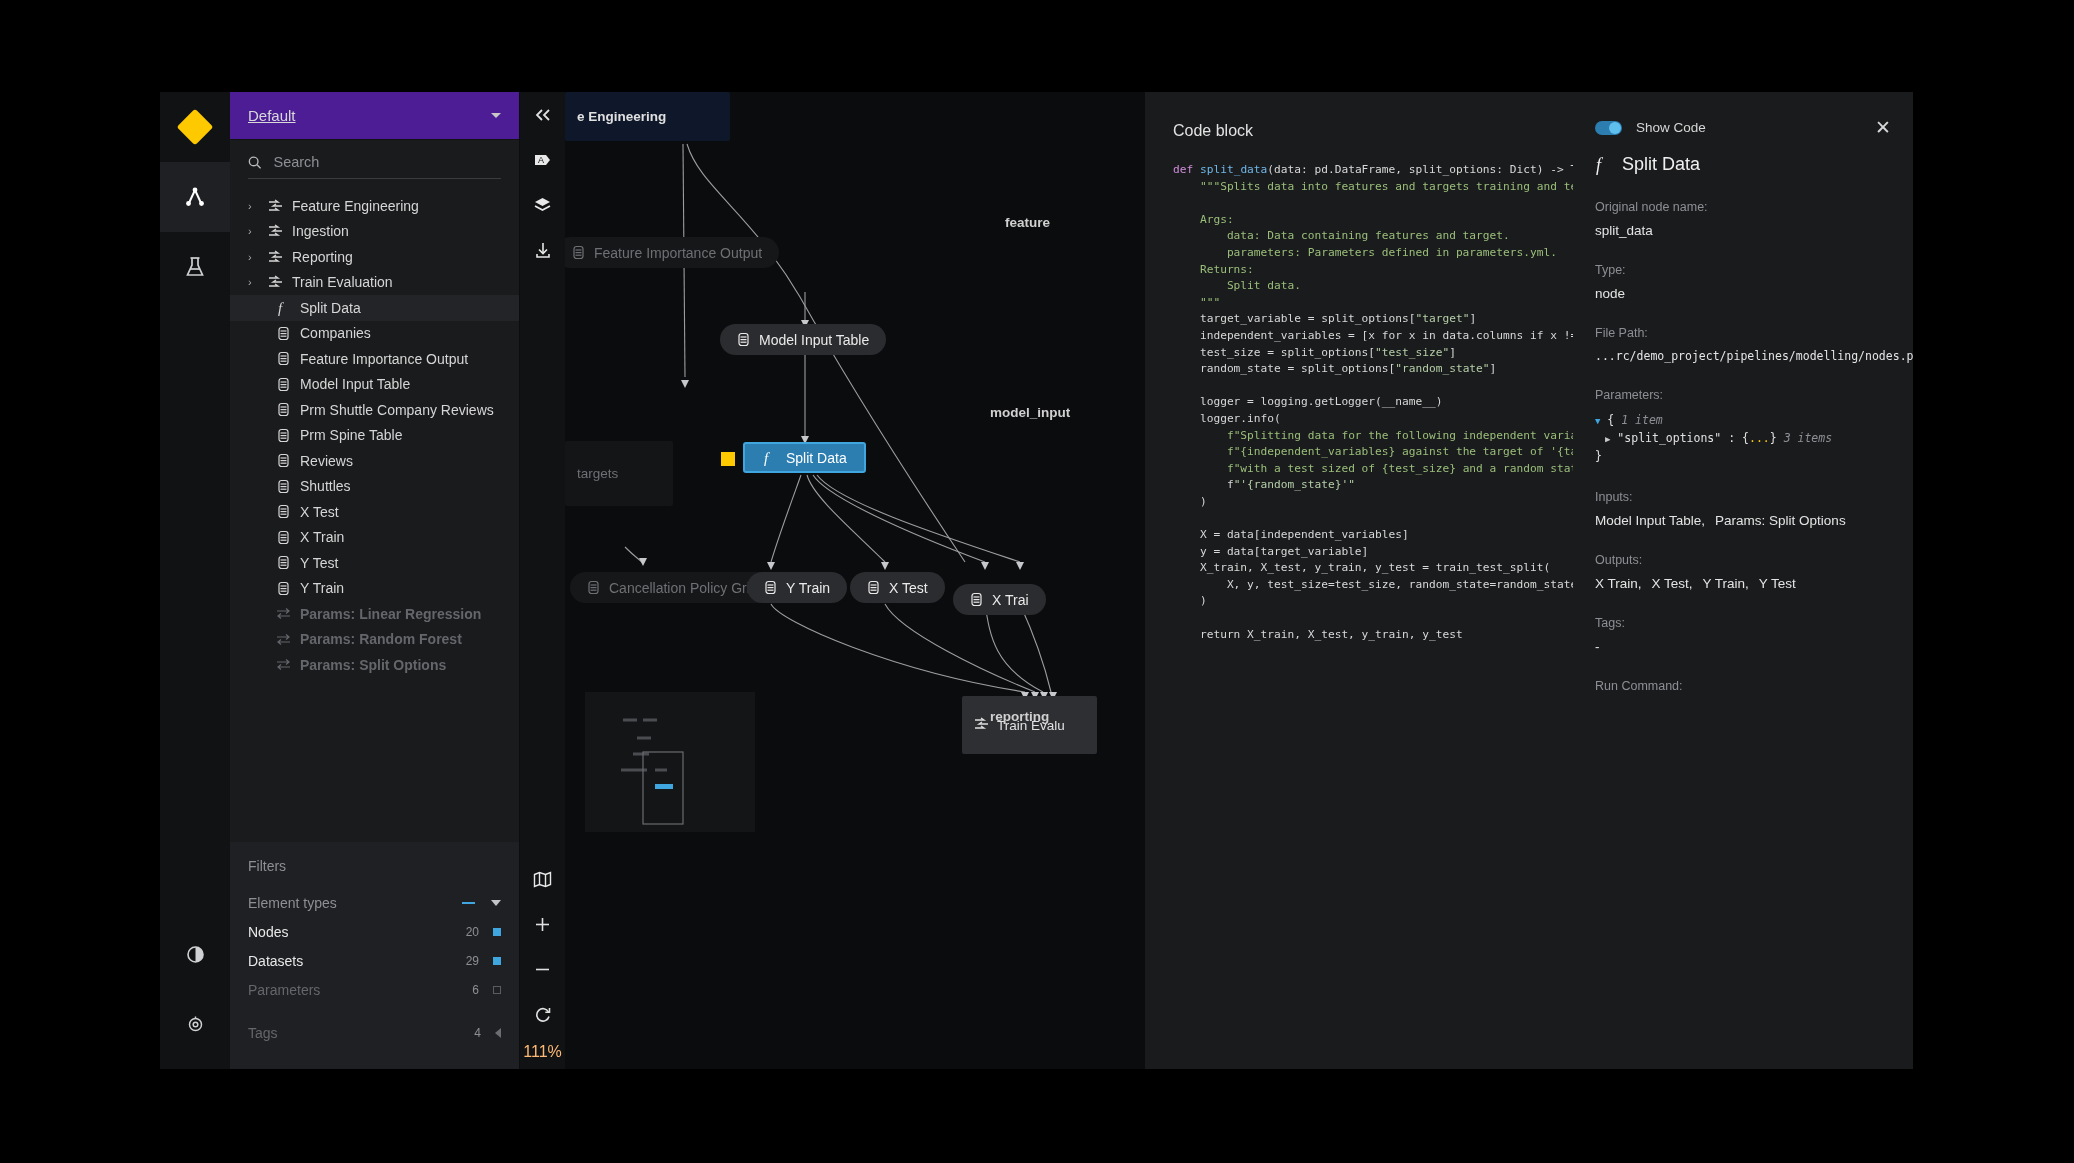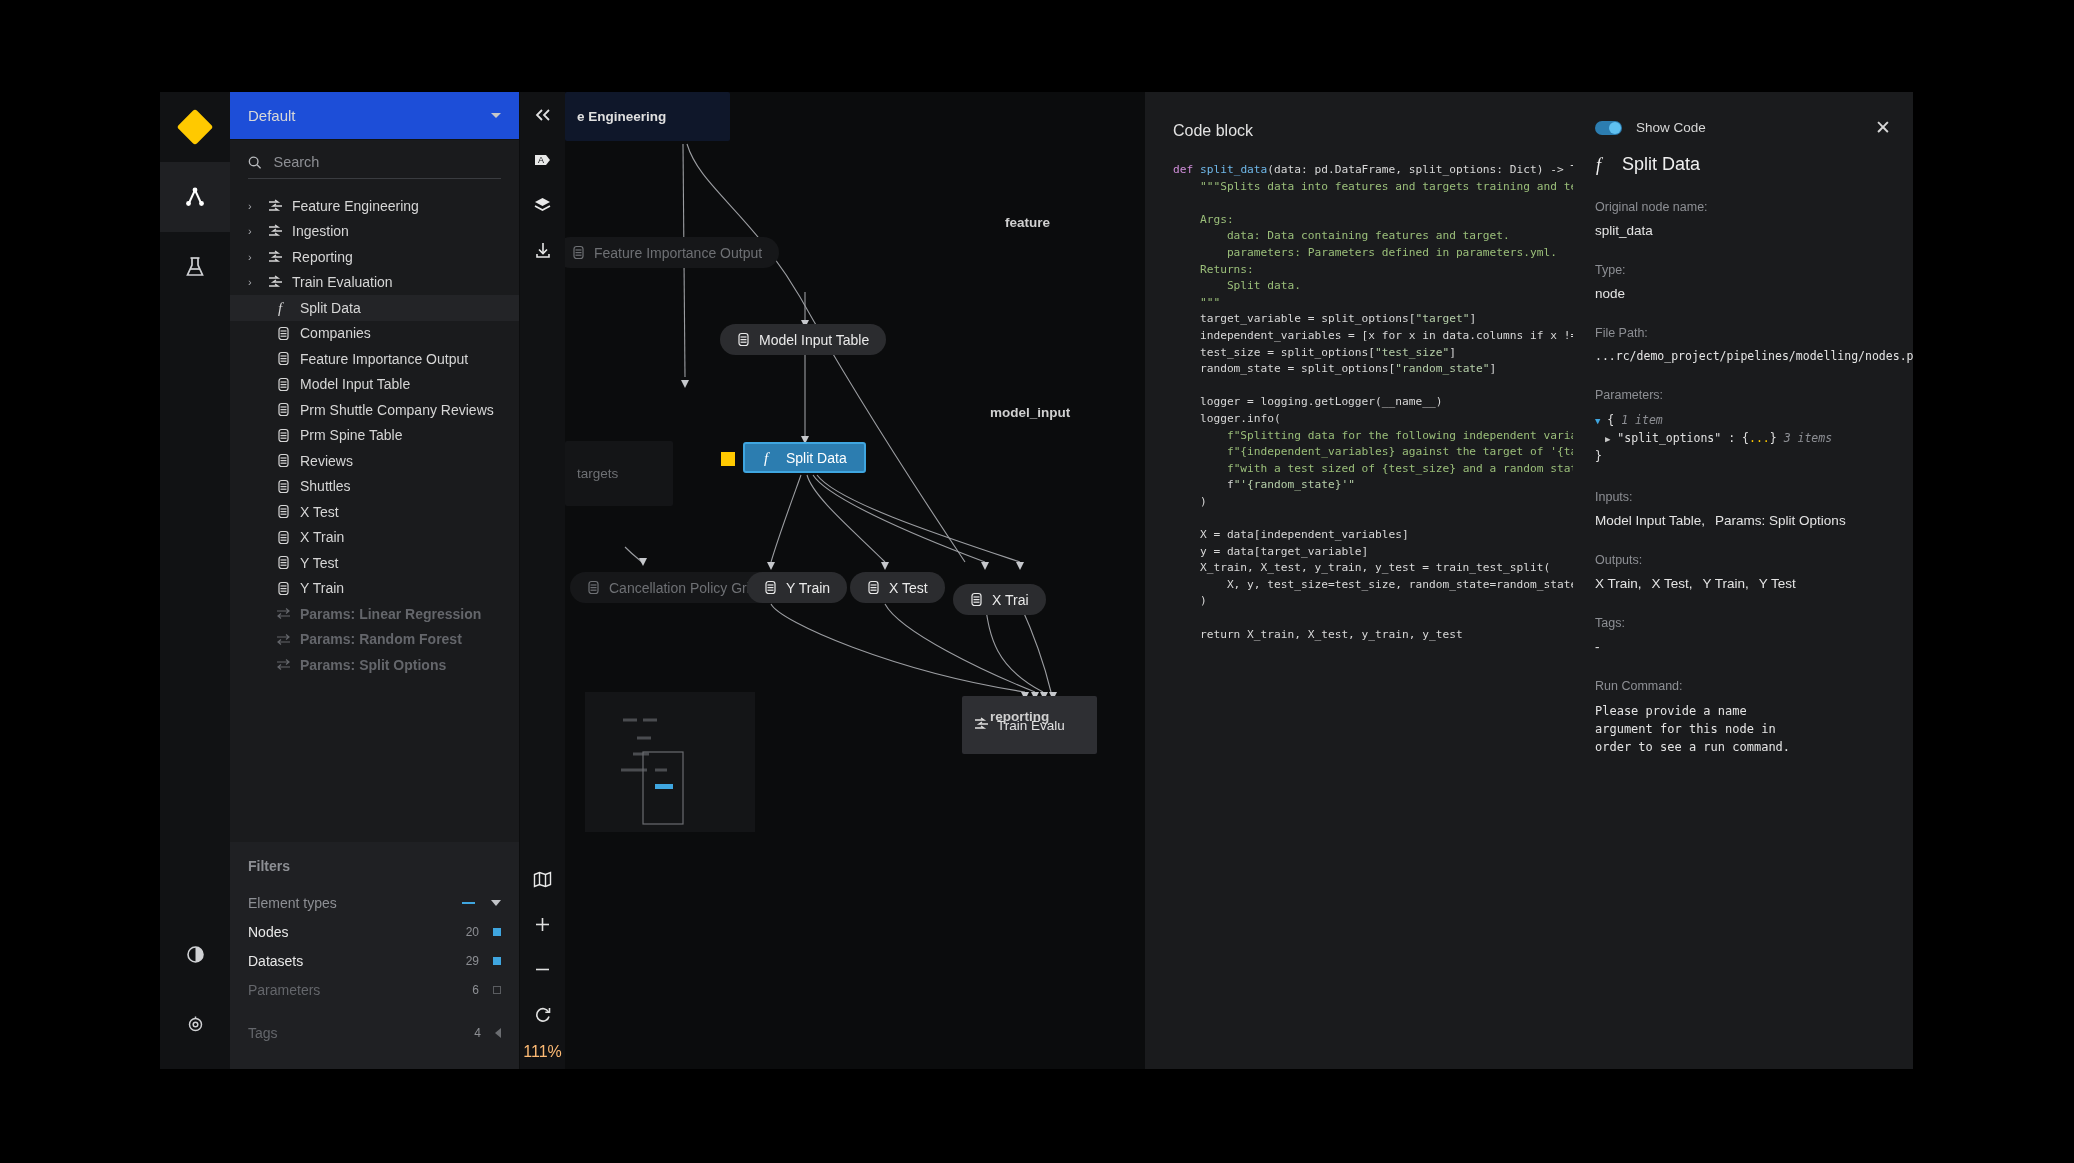--- a/index.html
+++ b/index.html
@@ -14,42 +14,42 @@
   .rail-btn { width:70px; height:70px; display:flex; align-items:center; justify-content:center;
               cursor:pointer; }
   .rail-btn.active { background:#1f2023; }
   .rail-bottom { position:absolute; bottom:10px; left:0; width:70px; }
   .diamond { width:26px; height:26px; background:#ffc900; transform:rotate(45deg); border-radius:3px; }
 
   
   .sidebar { width:290px; flex:0 0 290px; background:#1a1b1d; display:flex; flex-direction:column;
              border-right:1px solid #0c0d0e; }
   .pipeline-select { height:48px; display:flex; align-items:center; justify-content:space-between;
-                     padding:16px 18px; color:#d8d8d8; font-size:15px; background:#1d4ed8;
-                     border-bottom:1px solid #111214; cursor:pointer;}
+                     padding:16px 18px; color:#d8d8d8; font-size:15px; background:#4c1d95;
+                     border-bottom:1px solid #111214; cursor:pointer;text-decoration:underline;}
   .caret { width:0;height:0;border-left:5px solid transparent;border-right:5px solid transparent;
            border-top:5px solid #c8c8c8; }
   .search-wrap { padding:14px 18px 0 18px; }
   .search-row { display:flex; align-items:center; gap:12px; border-bottom:1px solid #3a3c40;
                 padding-bottom:8px; }
   .search-row input { background:transparent; border:none; outline:none; color:#d8d8d8;
                       font-size:14.5px; width:100%; font-family:"Liberation Sans",sans-serif;}
   .search-row input::placeholder { color:#8d8f94; }
 
   .tree { flex:1 1 auto; overflow:hidden; padding-top:14px; }
   .node-row { display:flex; align-items:center; height:25.5px; padding-left:18px; gap:9px;
               color:#d6d6d6; font-size:14px; cursor:pointer; white-space:nowrap; }
   .node-row.selected { background:#232427; }
   .node-row.dim { color:#64666b;font-weight:bold; }
   .node-row .chev { width:10px; color:#a8aaae; font-size:11px; flex:0 0 10px; }
   .node-row .ico { width:16px; flex:0 0 16px; display:flex; align-items:center; justify-content:center; }
   .node-row.indent { padding-left:45px; }
 
   .filters { background:#1f2023; padding:16px 18px 22px 18px; }
-  .filters h4 { color:#8d8f94; font-size:14px; font-weight:bold; margin-bottom:14px; }
+  .filters h4 { color:#8d8f94; font-size:14px; font-weight:normal; margin-bottom:14px; }
   .f-row { display:flex; align-items:center; height:29px; font-size:14px; }
   .f-row .lbl { flex:1 1 auto; }
   .f-row .cnt { color:#8d8f94; font-size:12px; margin-right:14px; }
   .f-head { color:#8d8f94; }
   .f-on { color:#e8e8e8; }
   .f-off { color:#64666b; }
   .dash { width:13px; height:2px; background:#3fa6e0; display:inline-block; margin-right:16px;}
   .tri-d { width:0;height:0;border-left:5px solid transparent;border-right:5px solid transparent;
            border-top:6px solid #c2c4c8; }
   .tri-l { width:0;height:0;border-top:5px solid transparent;border-bottom:5px solid transparent;
@@ -696,17 +696,16 @@
         <div class="meta-lbl">Inputs:</div>
         <div class="meta-val inline-list" id="inputs-list"><span>Model Input Table,</span><span>Params: Split Options</span></div>
 
         <div class="meta-lbl">Outputs:</div>
         <div class="meta-val inline-list" id="outputs-list"><span>X Train,</span><span>X Test,</span><span>Y Train,</span><span>Y Test</span></div>
 
         <div class="meta-lbl">Tags:</div>
         <div class="meta-val">-</div>
 
         <div class="meta-lbl">Run Command:</div>
-        <div class="meta-val mono" style="max-width:215px;">Please provide a name argument for this node in order to see a run command.</div>
       </div>
     </div>
   </div>
 </div>
 
 </body></html>

